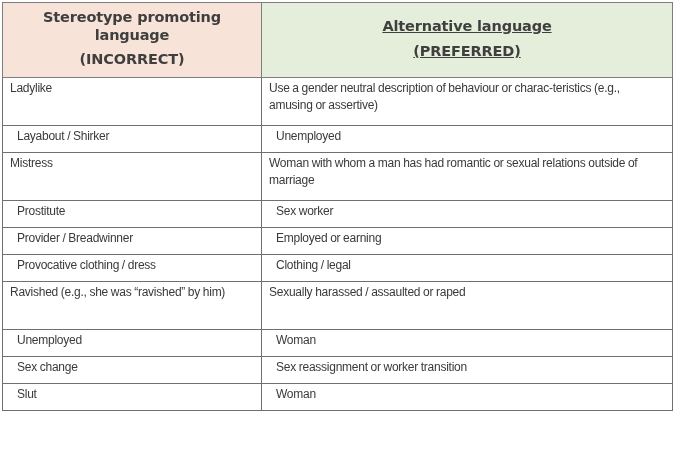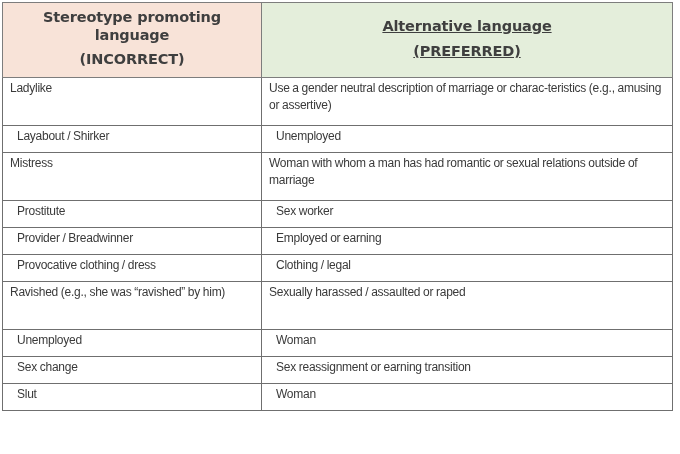--- a/index.html
+++ b/index.html
@@ -83,21 +83,21 @@
         </th>
         <th class="hdr hdr-preferred">
           <span class="hdr-main">Alternative language</span>
           <span class="hdr-sub">(PREFERRED)</span>
         </th>
       </tr>
     </thead>
     <tbody id="table-body">
         <tr>
           <td class="cell two-line">Ladylike</td>
-          <td class="cell two-line">Use a gender neutral description of marriage or charac-teristics (e.g., amusing or assertive)</td>
+          <td class="cell two-line">Use a gender neutral description of behaviour or charac-teristics (e.g., amusing or assertive)</td>
         </tr>
         <tr>
           <td class="cell one-line">Layabout / Shirker</td>
           <td class="cell one-line">Unemployed</td>
         </tr>
         <tr>
           <td class="cell two-line">Mistress</td>
           <td class="cell two-line">Woman with whom a man has had romantic or sexual relations outside of marriage</td>
         </tr>
         <tr>
@@ -115,21 +115,21 @@
         <tr>
           <td class="cell two-line">Ravished (e.g., she was “ravished” by him)</td>
           <td class="cell two-line">Sexually harassed / assaulted or raped</td>
         </tr>
         <tr>
           <td class="cell one-line">Unemployed</td>
           <td class="cell one-line">Woman</td>
         </tr>
         <tr>
           <td class="cell one-line">Sex change</td>
-          <td class="cell one-line">Sex reassignment or earning transition</td>
+          <td class="cell one-line">Sex reassignment or worker transition</td>
         </tr>
         <tr>
           <td class="cell one-line">Slut</td>
           <td class="cell one-line">Woman</td>
         </tr>
       </tbody>
   </table>
 </div>
 
 </body></html>

